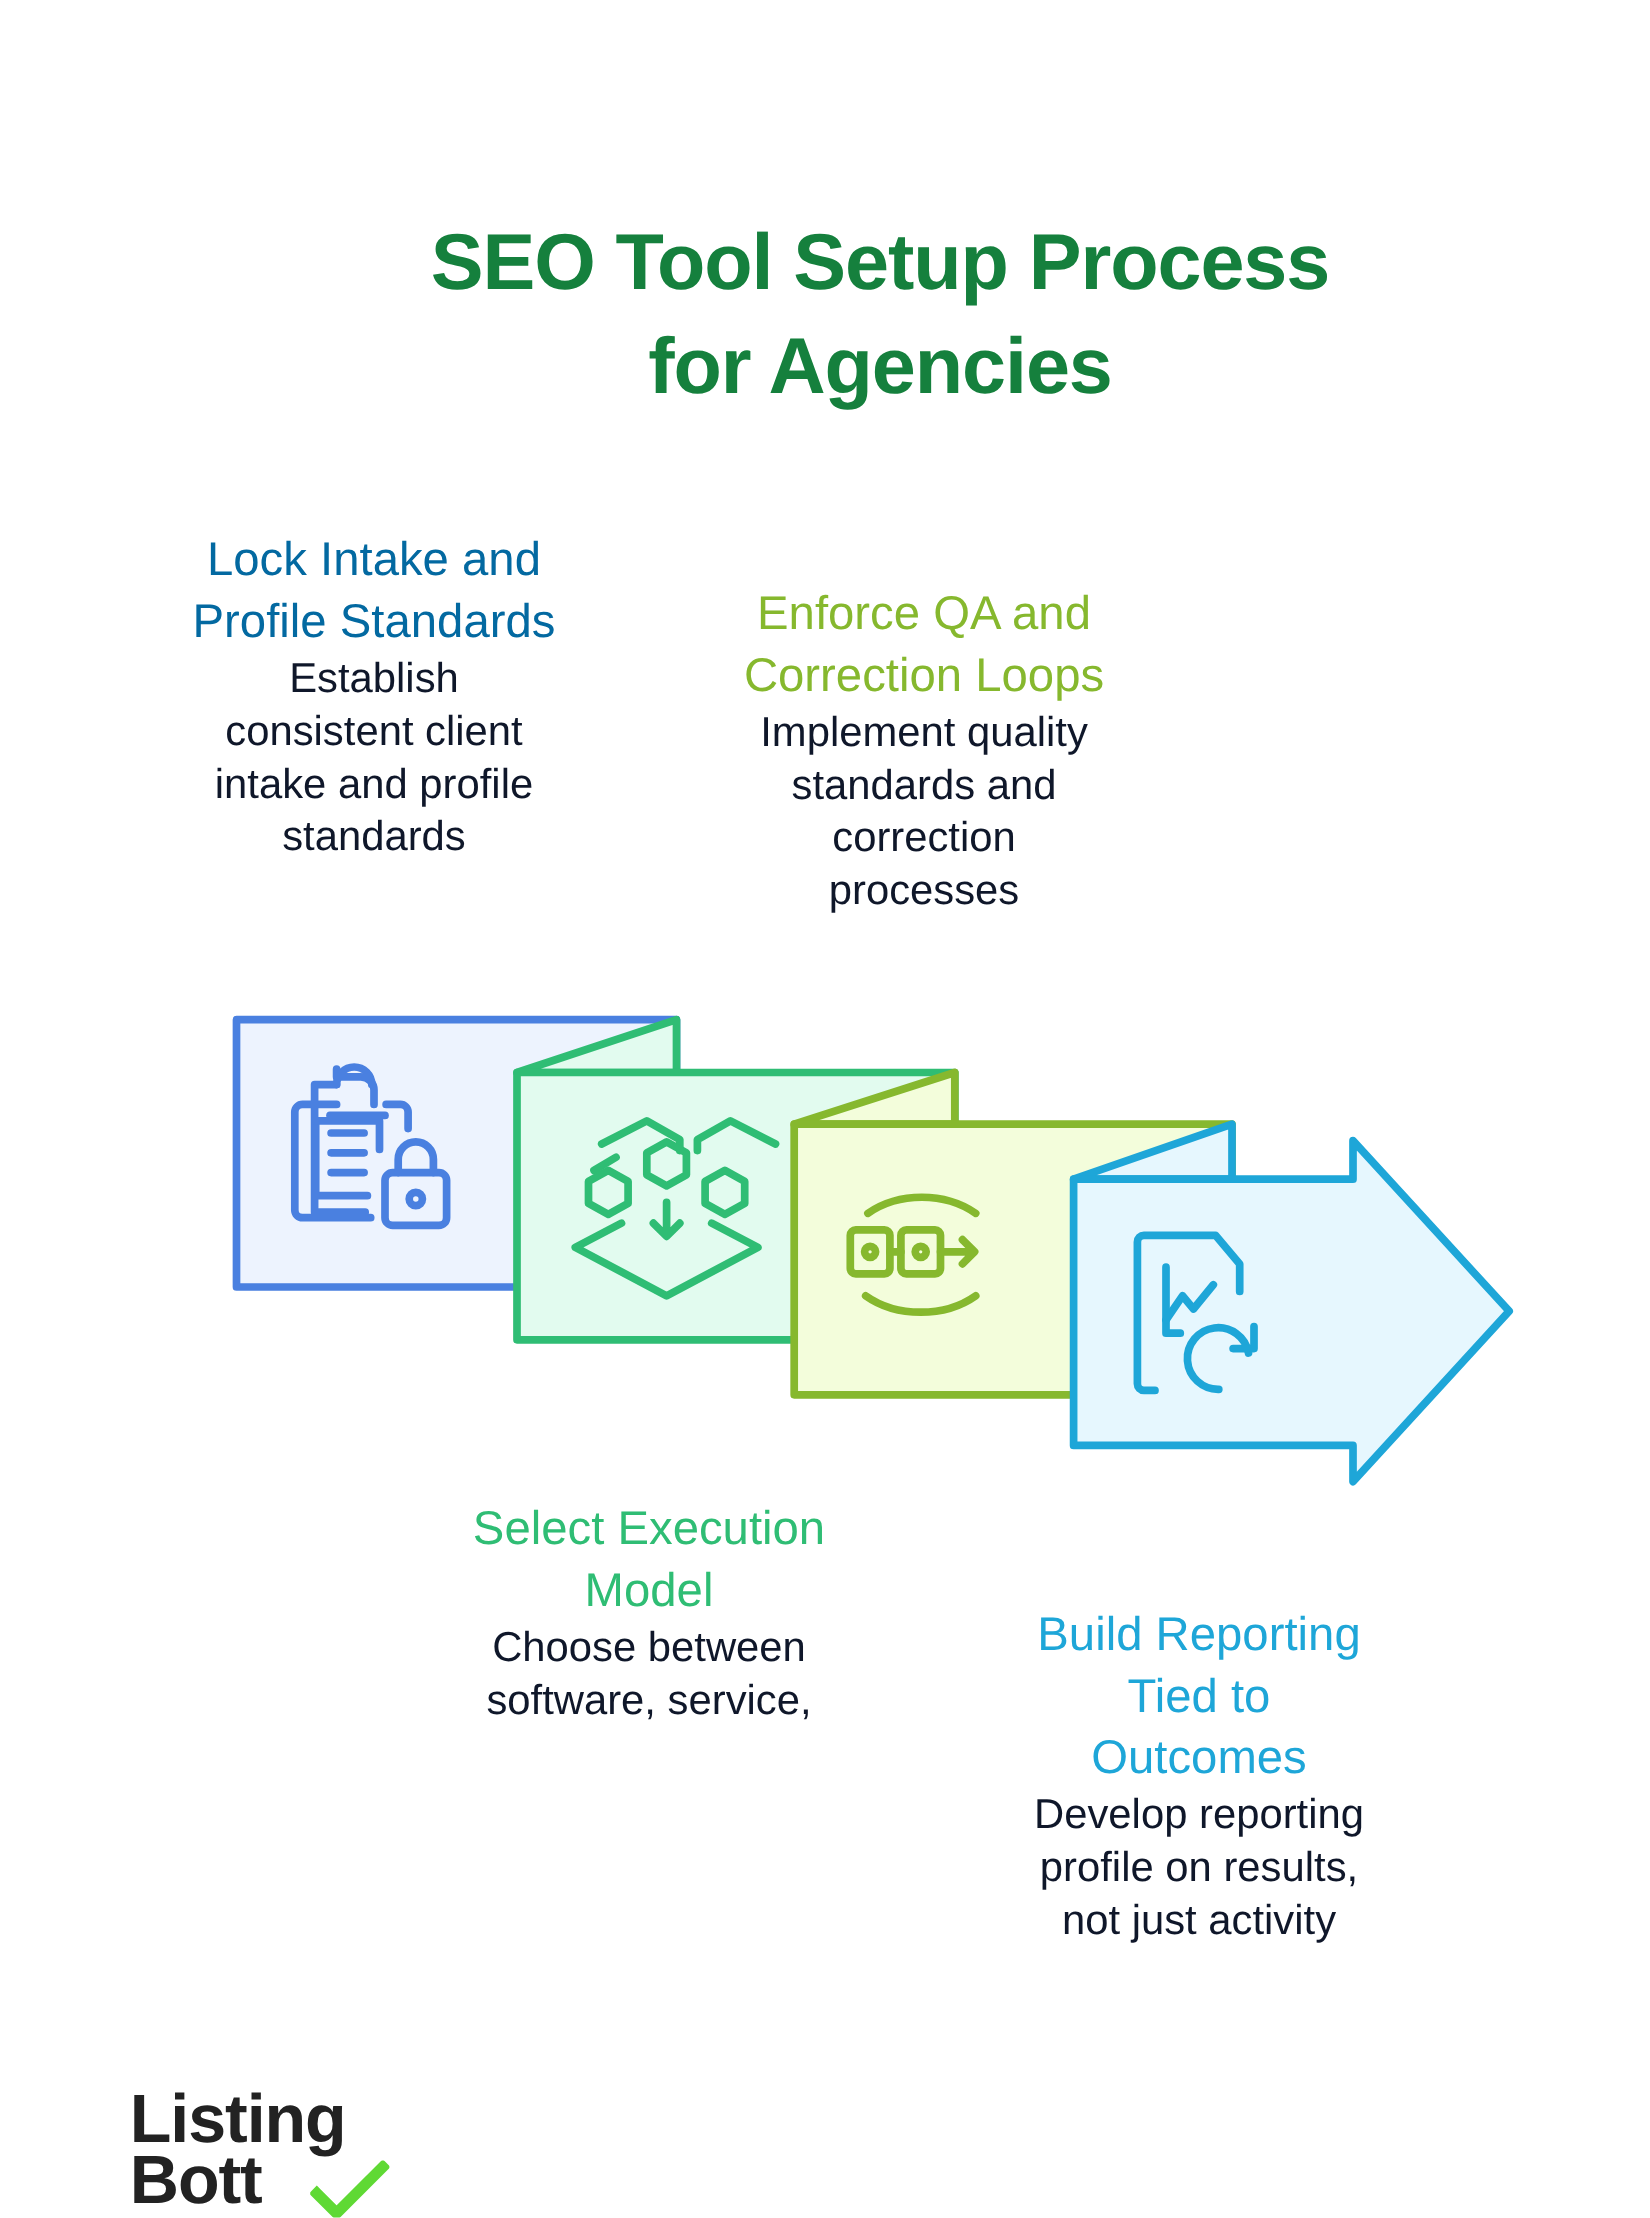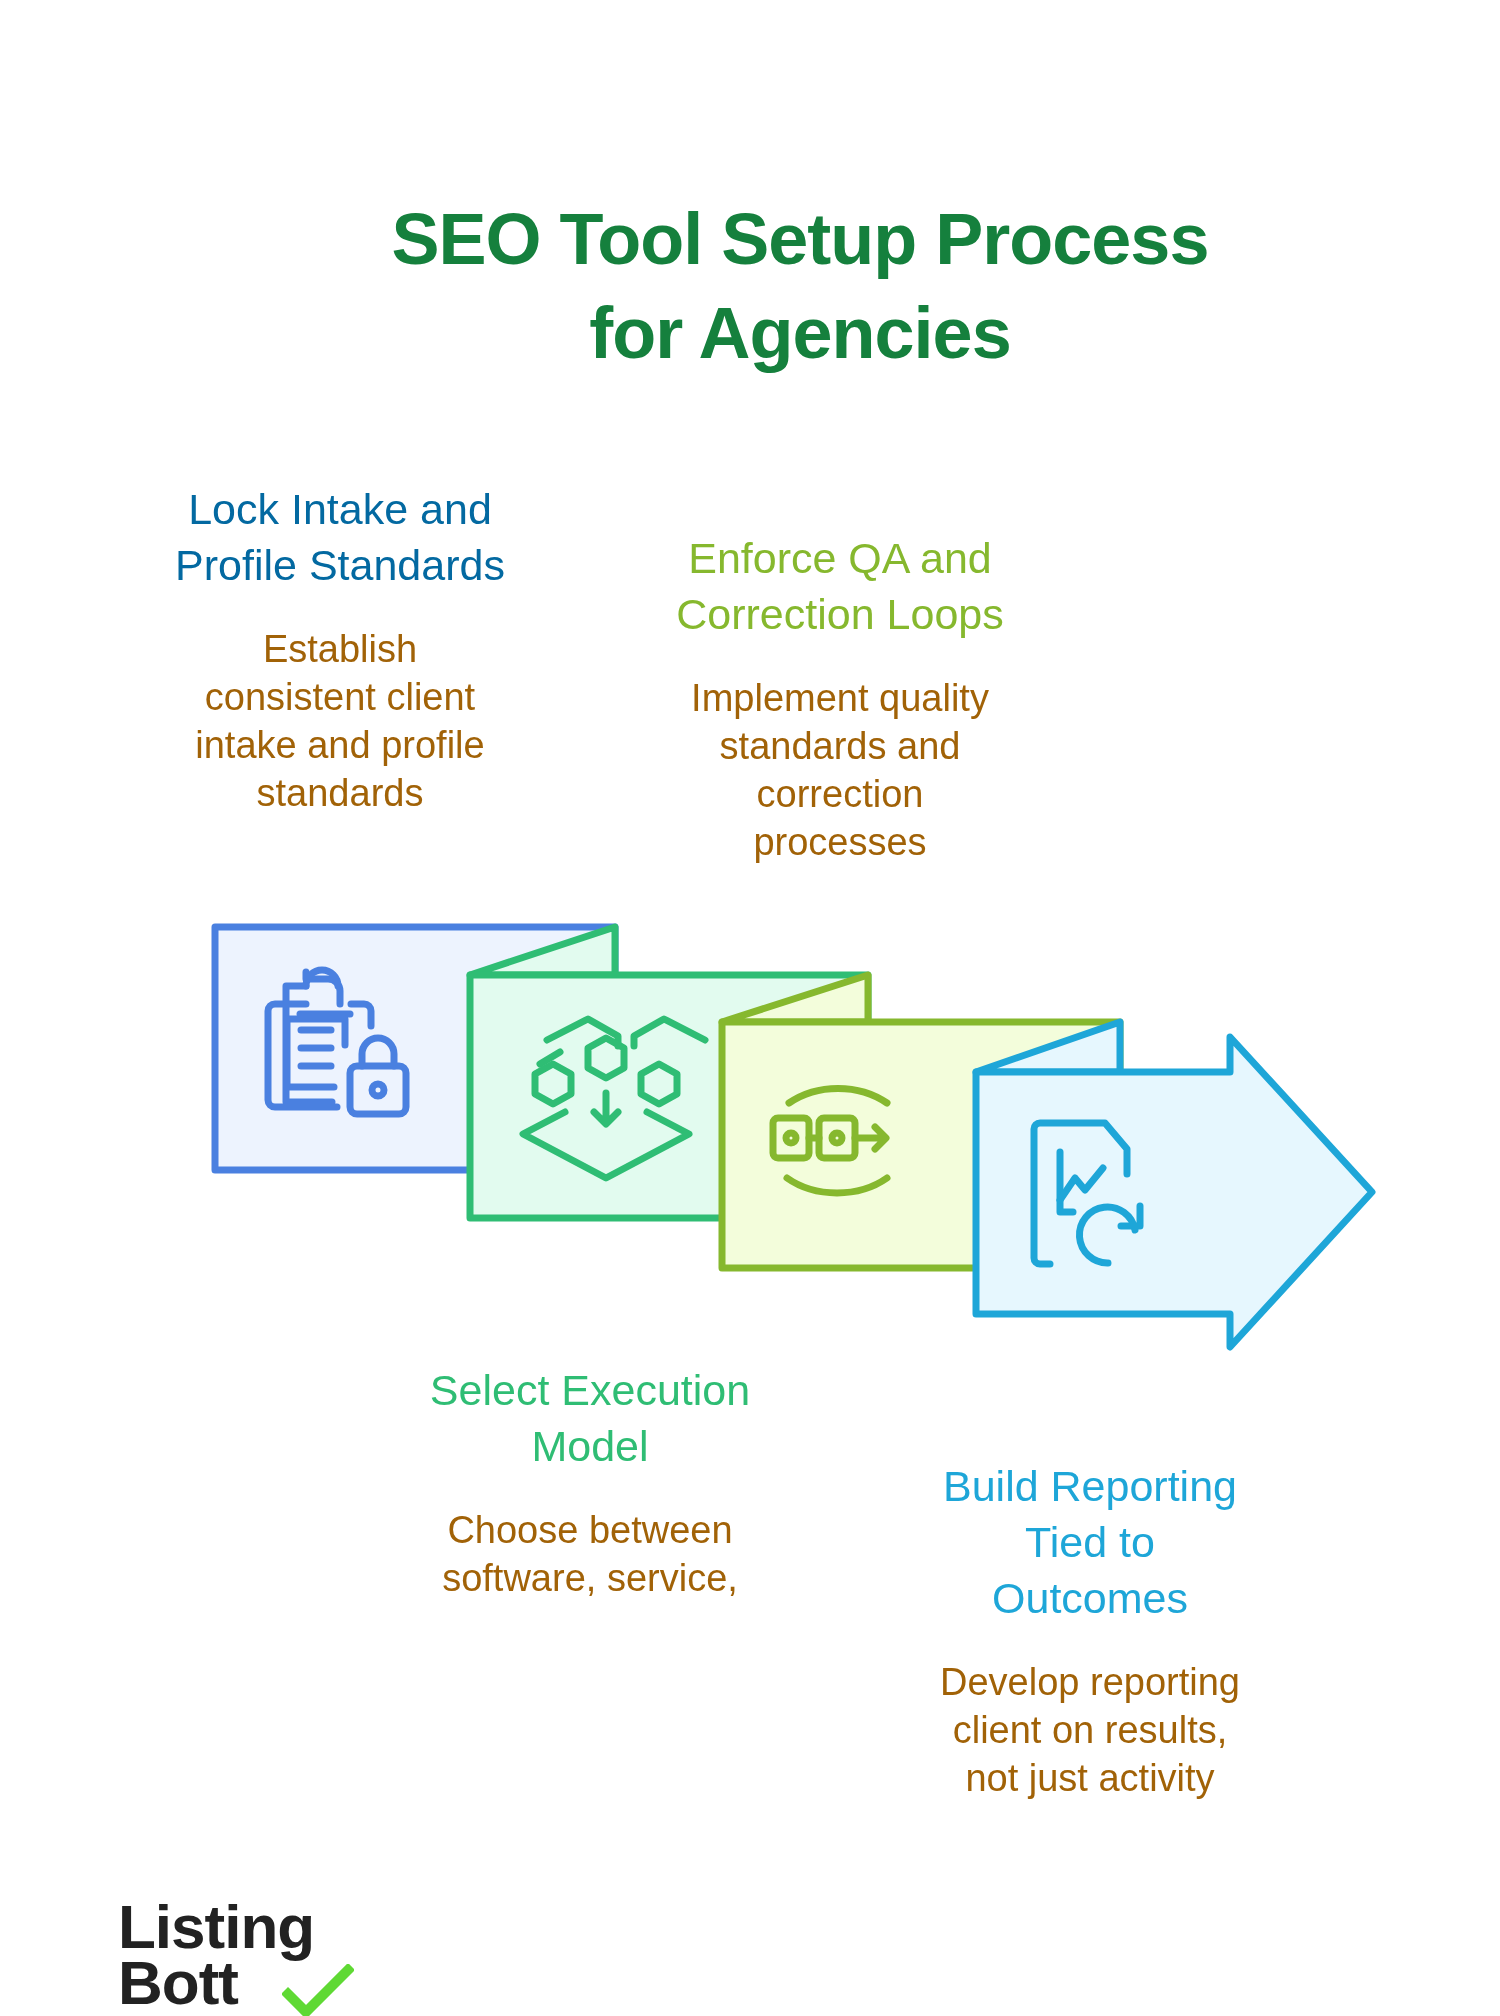--- a/index.html
+++ b/index.html
@@ -3,21 +3,21 @@
 <meta charset="utf-8">
 <style>
   html, body { margin: 0; padding: 0; background: #ffffff; }
   body { width: 1500px; height: 2016px; position: relative; overflow: hidden;
          font-family: "Liberation Sans", "DejaVu Sans", sans-serif; }
   .title { position: absolute; left: 250px; top: 192px; width: 1100px; text-align: center;
            font-weight: 700; font-size: 72px; line-height: 94px; color: #15803d; letter-spacing: -1px; }
   .title span { display: block; }
   .step { position: absolute; text-align: center; }
   .step .h { font-size: 43px; line-height: 56px; }
-  .step .d { font-size: 38px; line-height: 48px; color: #a16207; margin-top: 32px; }
+  .step .d { font-size: 38px; line-height: 48px; color: #0f172a; }
   .step .h span, .step .d span { display: block; white-space: nowrap; }
   #diagram { position: absolute; left: 0; top: 0; width: 1500px; height: 2016px; }
   .logo { position: absolute; left: 118px; top: 1896px; width: 240px; height: 120px; }
   .logo .w1, .logo .w2 { position: absolute; font-weight: 700; font-size: 62px; line-height: 62px; color: #222222; letter-spacing: -1px; }
   .logo .w1 { left: 0; top: 0; }
   .logo .w2 { left: 0; top: 56px; }
 </style>
 </head>
 <body>
 
@@ -124,21 +124,21 @@
 </div>
 
 <div class="step" style="left:880px; top:1458px; width:420px;">
   <div class="h" style="color:#1ea6d8;">
     <span>Build Reporting</span>
     <span>Tied to</span>
     <span>Outcomes</span>
   </div>
   <div class="d">
     <span>Develop reporting</span>
-    <span>client on results,</span>
+    <span>profile on results,</span>
     <span>not just activity</span>
   </div>
 </div>
 
 <div class="logo">
   <div class="w1">Listing</div>
   <div class="w2">Bott</div>
   <svg style="position:absolute; left:164px; top:68px;" width="72" height="56" viewBox="0 0 72 56">
     <path d="M6 30 L24 48 L66 6" fill="none" stroke="#5fd934" stroke-width="10" stroke-linecap="square" stroke-linejoin="miter"></path>
   </svg>

